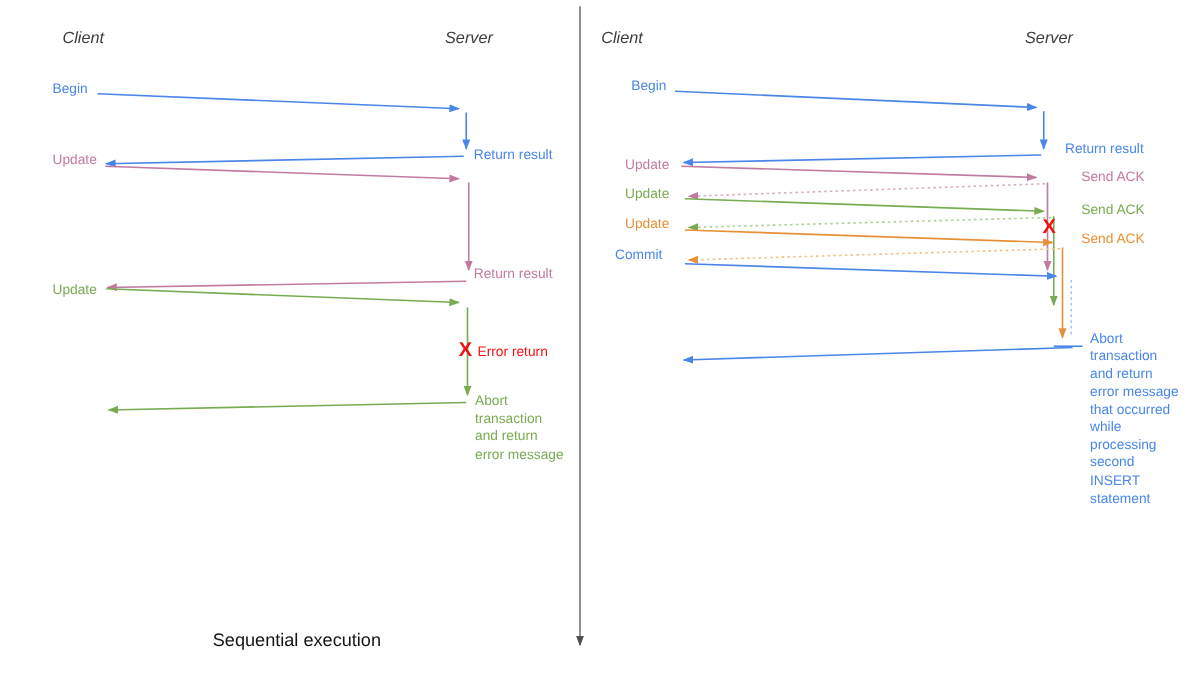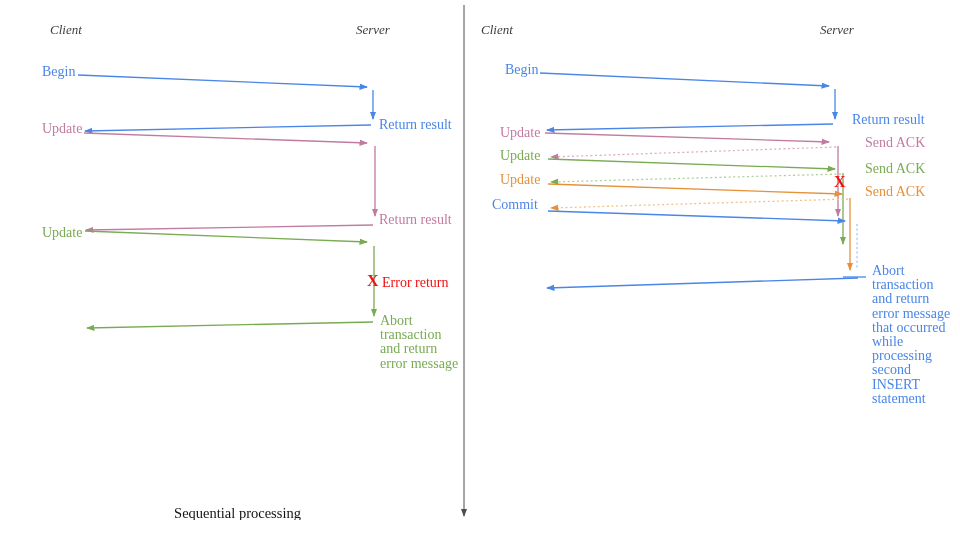--- a/index.html
+++ b/index.html
@@ -5,23 +5,23 @@
   :root{
     --c-blue:#4a86e8; --c-blue_light:#a4c2f4;
     --c-pink:#c27ba0; --c-pink_light:#d8aec7;
     --c-green:#79ab53; --c-green_light:#aecf97;
     --c-orange:#e69138; --c-orange_light:#f2c188;
     --c-red:#f01212; --c-header_gray:#3c3c3c;
     --c-axis_gray:#4d4d4d; --c-title_black:#141414;
   }
   html,body{margin:0;padding:0;background:#ffffff;}
   #stage{position:relative;width:960px;height:520px;overflow:hidden;
-         font-family:Liberation Serif, serif;background:#fff;}
+         font-family:Liberation Sans, sans-serif;background:#fff;}
   #stage svg{position:absolute;left:0;top:0;}
-  .lbl{position:absolute;font-size:14px;line-height:13px;white-space:nowrap;}
+  .lbl{position:absolute;font-size:11px;line-height:13px;white-space:nowrap;}
   .blue{color:var(--c-blue);}
   .pink{color:var(--c-pink);}
   .green{color:var(--c-green);}
   .orange{color:var(--c-orange);}
   .red{color:var(--c-red);}
   .hdr{position:absolute;font-size:13px;font-style:italic;color:var(--c-header_gray);}
   .title{position:absolute;font-size:14.5px;color:var(--c-title_black);text-align:center;}
   .note{white-space:pre-line;line-height:14.2px;}
   .xmark{position:absolute;font-size:16px;line-height:16px;font-weight:700;color:var(--c-red);}
   .time{position:absolute;font-size:10px;color:#1a1a1a;}
@@ -107,21 +107,21 @@
   <div class="lbl green" style="left:42px;top:226px">Update</div>
 
   <div class="xmark" style="left:367px;top:273px">X</div>
   <div class="lbl red" style="left:382px;top:276px">Error return</div>
 
   <div class="lbl green note" style="left:380px;top:314px">Abort
 transaction
 and return
 error message</div>
 
-  <div class="title" style="left:115px;top:505px;width:245px">Sequential processing</div>
+  <div class="title" style="left:115px;top:505px;width:245px">Sequential execution</div>
 
   <div class="hdr" style="left:481px;top:22px">Client</div>
   <div class="hdr" style="left:820px;top:22px">Server</div>
 
   <div class="lbl blue" style="left:505px;top:63px">Begin</div>
   <div class="lbl blue" style="left:852px;top:113px">Return result</div>
   <div class="lbl pink" style="left:500px;top:126px">Update</div>
   <div class="lbl pink" style="left:865px;top:136px">Send ACK</div>
   <div class="lbl green" style="left:500px;top:149px">Update</div>
   <div class="lbl green" style="left:865px;top:162px">Send ACK</div>

